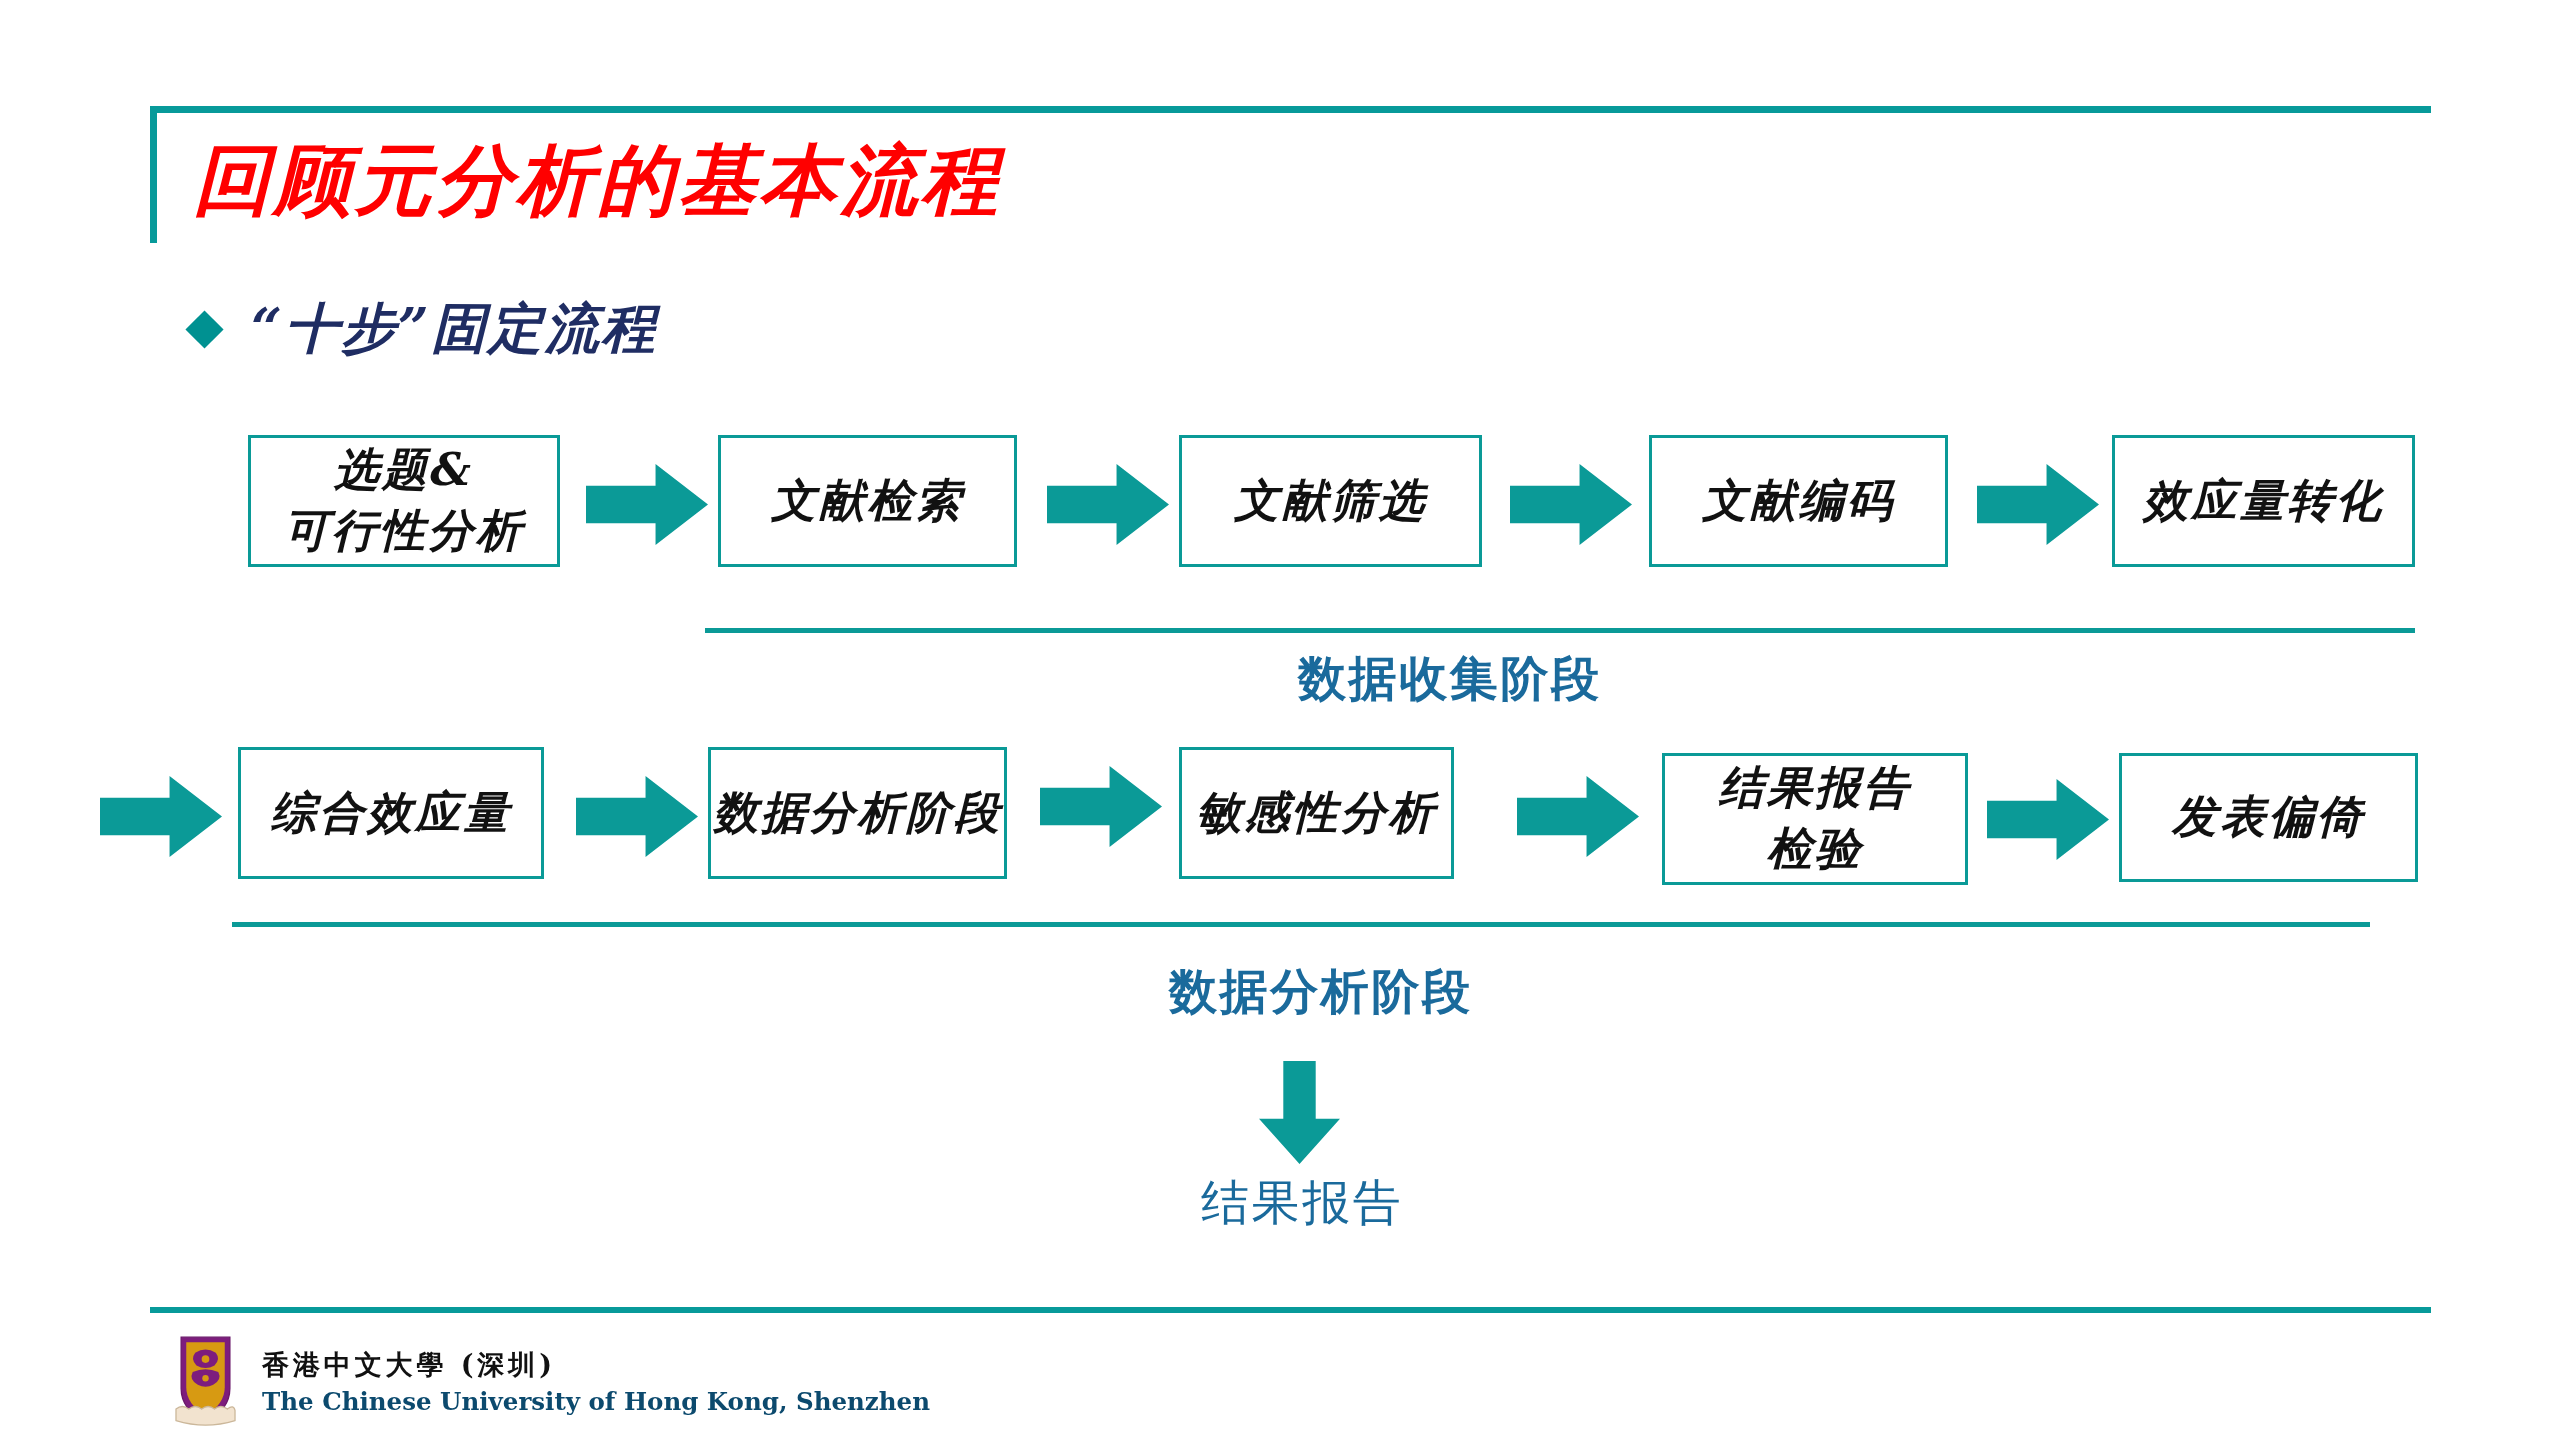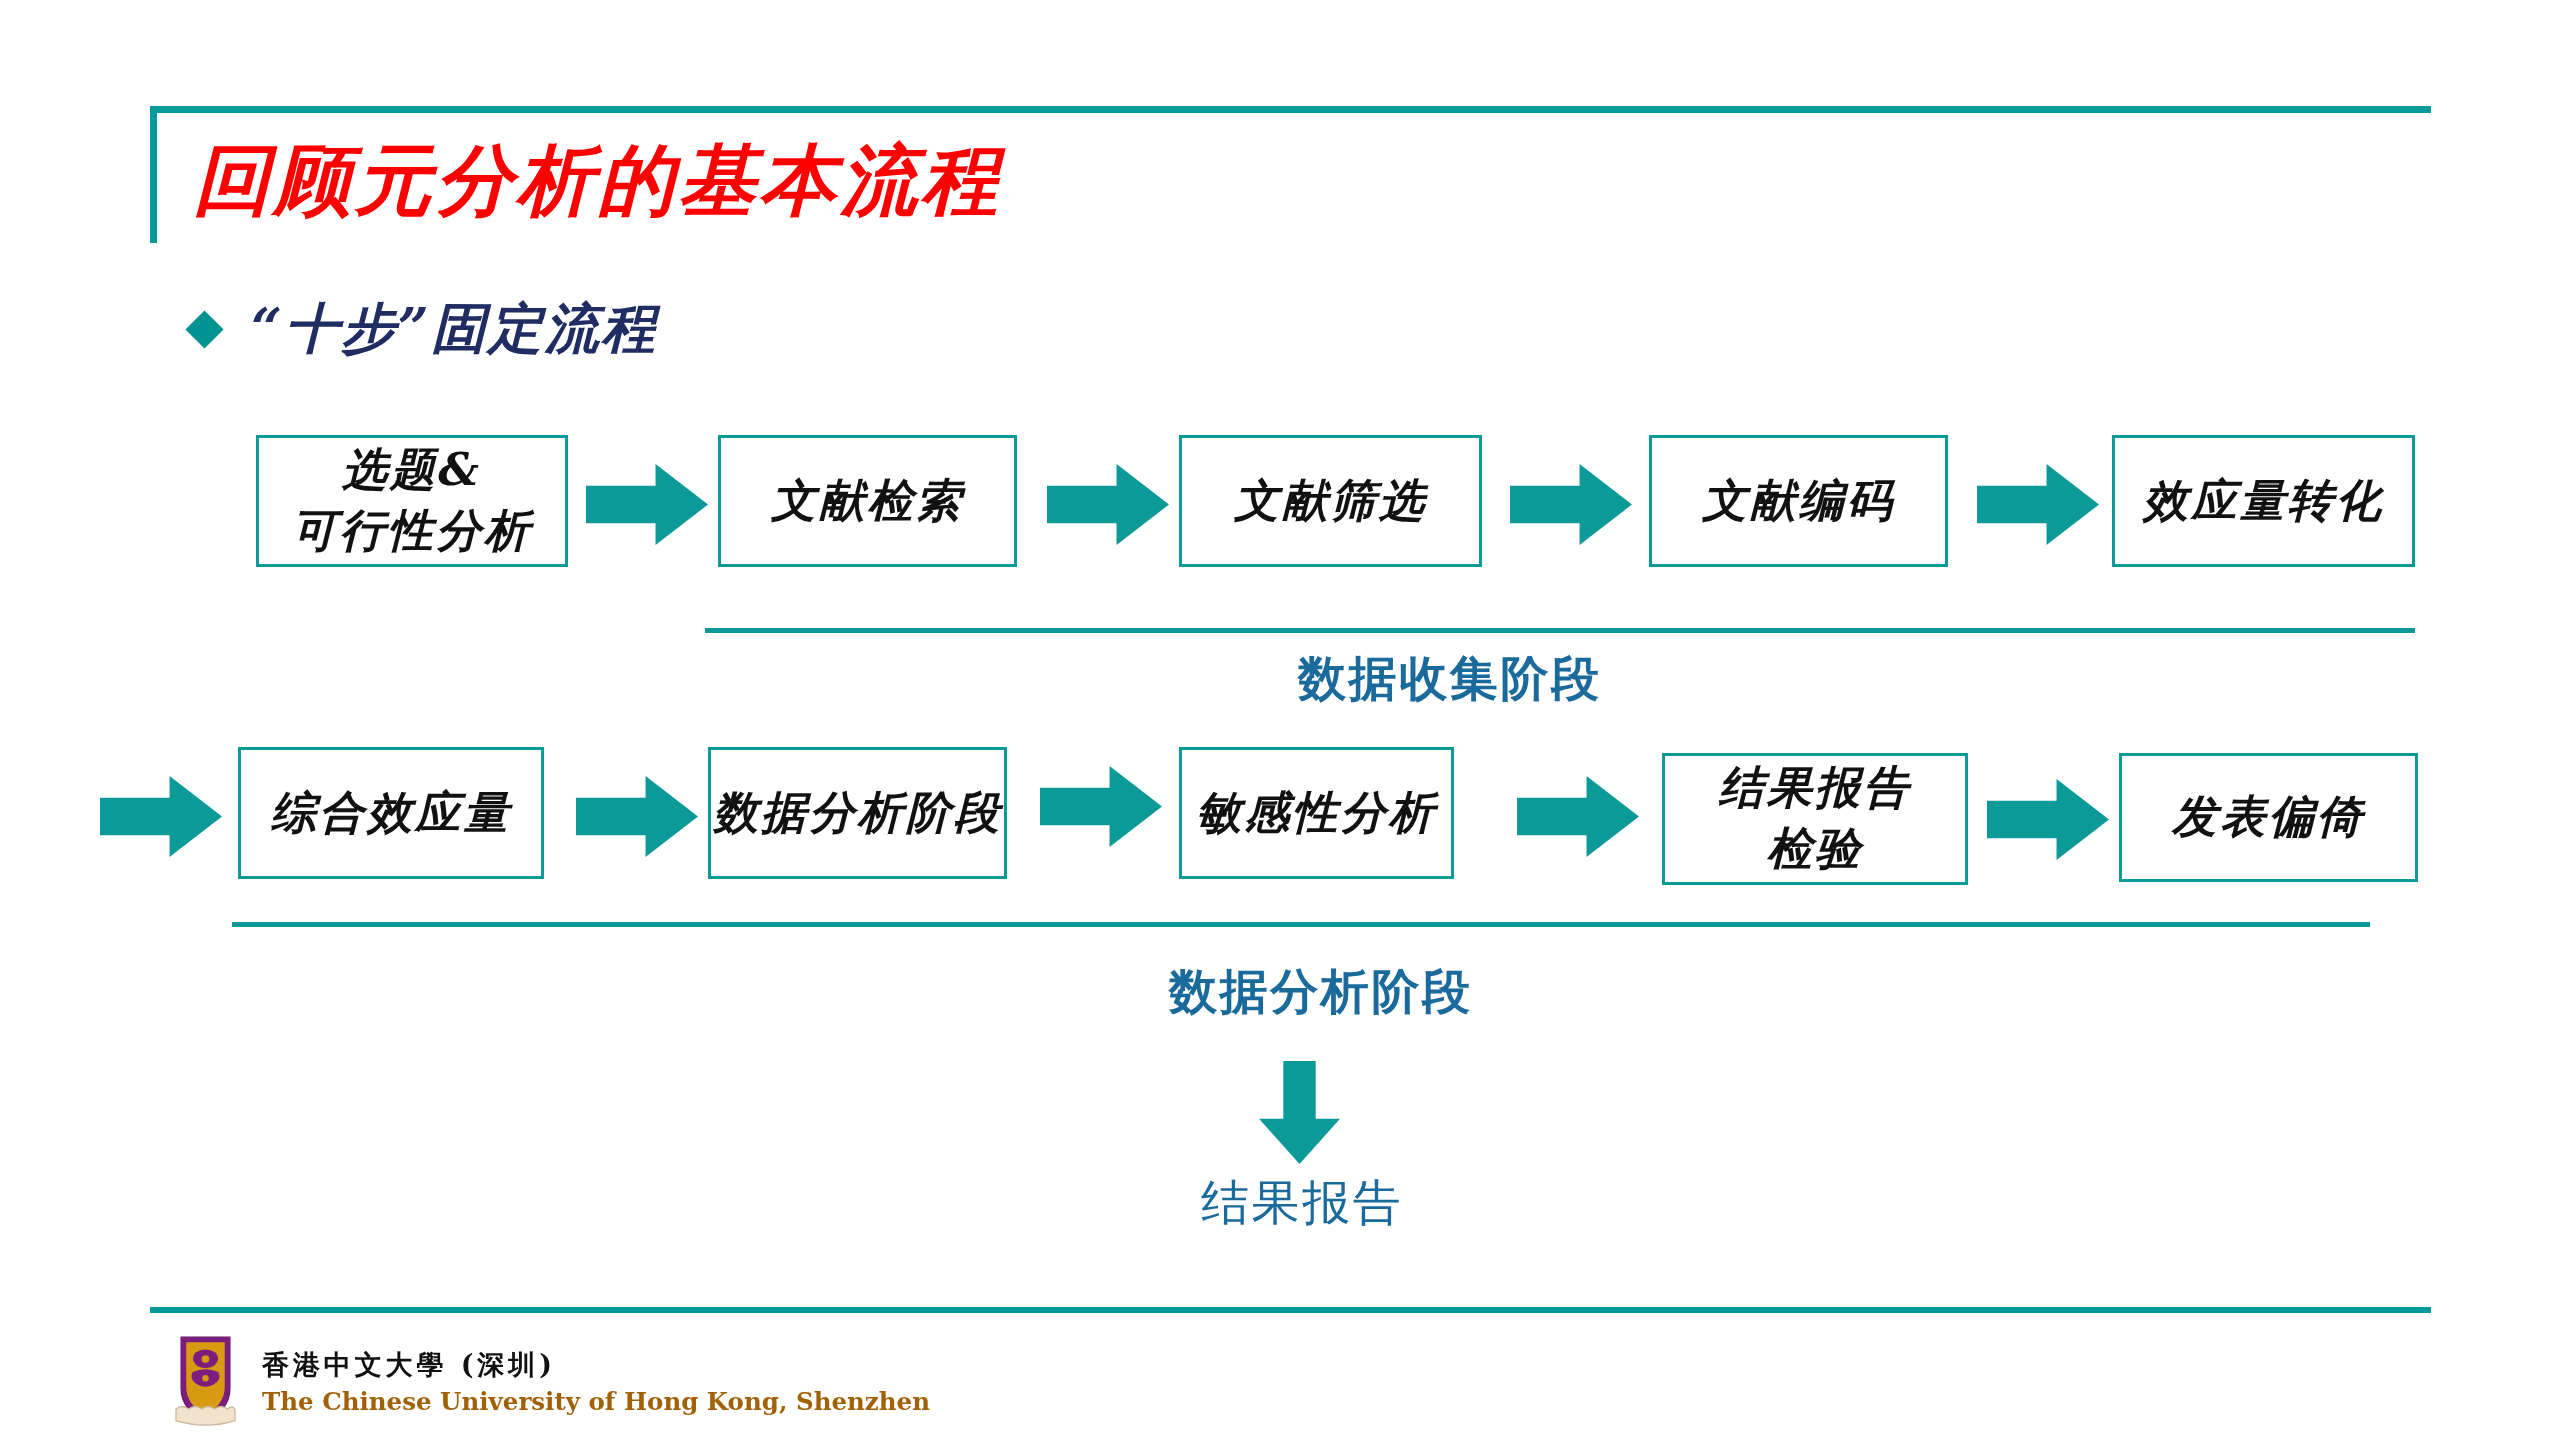--- a/index.html
+++ b/index.html
@@ -99,39 +99,39 @@
     display:flex;align-items:center;gap:18px;
   }
   .crest{width:77px;height:97px;flex:0 0 auto;}
   .footer-text{display:flex;flex-direction:column;justify-content:center;}
   .footer-cn{
     font-family:"DejaVu Serif","Liberation Serif",serif;
     font-size:27px;font-weight:bold;color:#111;letter-spacing:3.9px;white-space:nowrap;
   }
   .footer-en{
     font-family:"DejaVu Serif","Liberation Serif",serif;
-    font-size:24.5px;font-weight:bold;color:#a16207;letter-spacing:0px;white-space:nowrap;
+    font-size:24.5px;font-weight:bold;color:#0c4a6e;letter-spacing:0px;white-space:nowrap;
     margin-top:3.9px;
   }
 </style>
 </head>
 <body>
 
 <div id="slide">
 
   <div class="title-rule"></div>
   <div class="title-bar"></div>
   <div class="slide-title">回顾元分析的基本流程</div>
 
   <div class="bullet-row">
     <span class="bullet-diamond"></span>
     <span class="bullet-text">“十步”固定流程</span>
   </div>
 
-  <div class="fbox" style="left:248px;top:435px;width:312px;height:132px;margin-left:8px;">
+  <div class="fbox" style="left:248px;top:435px;width:312px;height:132px;">
     <span class="label">选题&amp;
 可行性分析</span>
   </div>
 
   <div class="arrow-r" style="left:586px;top:464px;width:122px;height:81px;"></div>
 
   <div class="fbox" style="left:718px;top:435px;width:299px;height:132px;">
     <span class="label">文献检索</span>
   </div>
 

